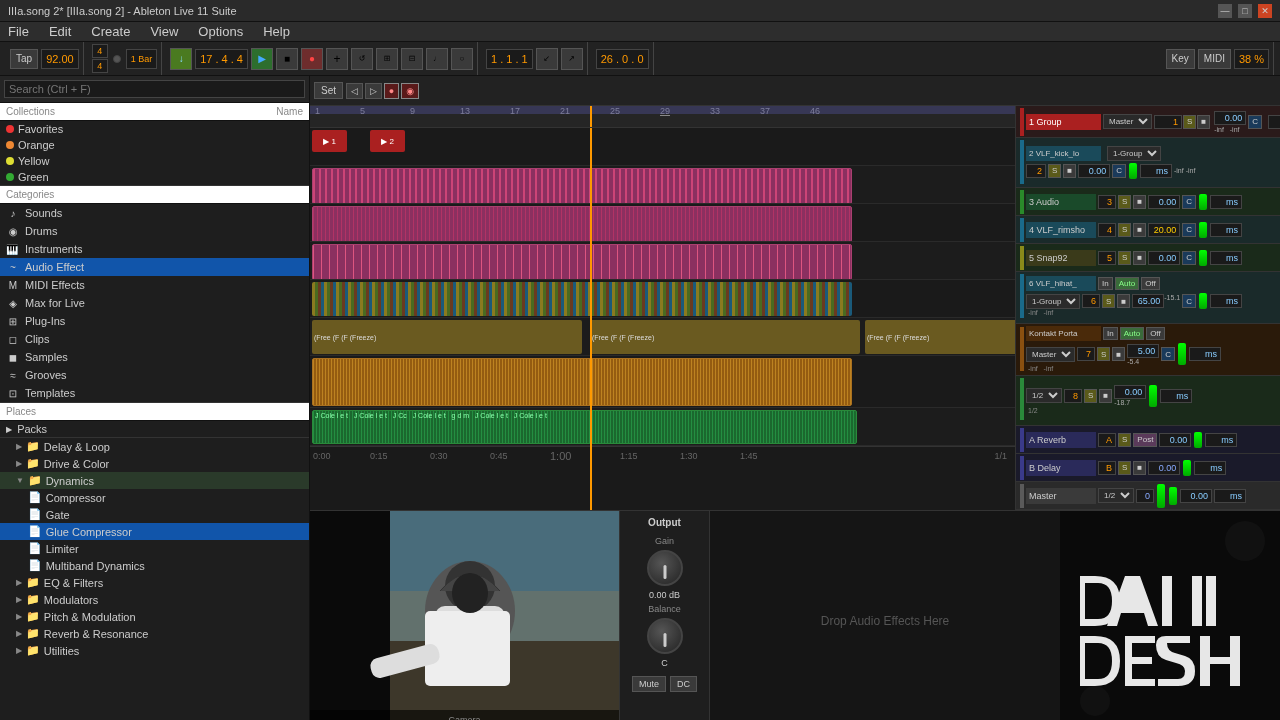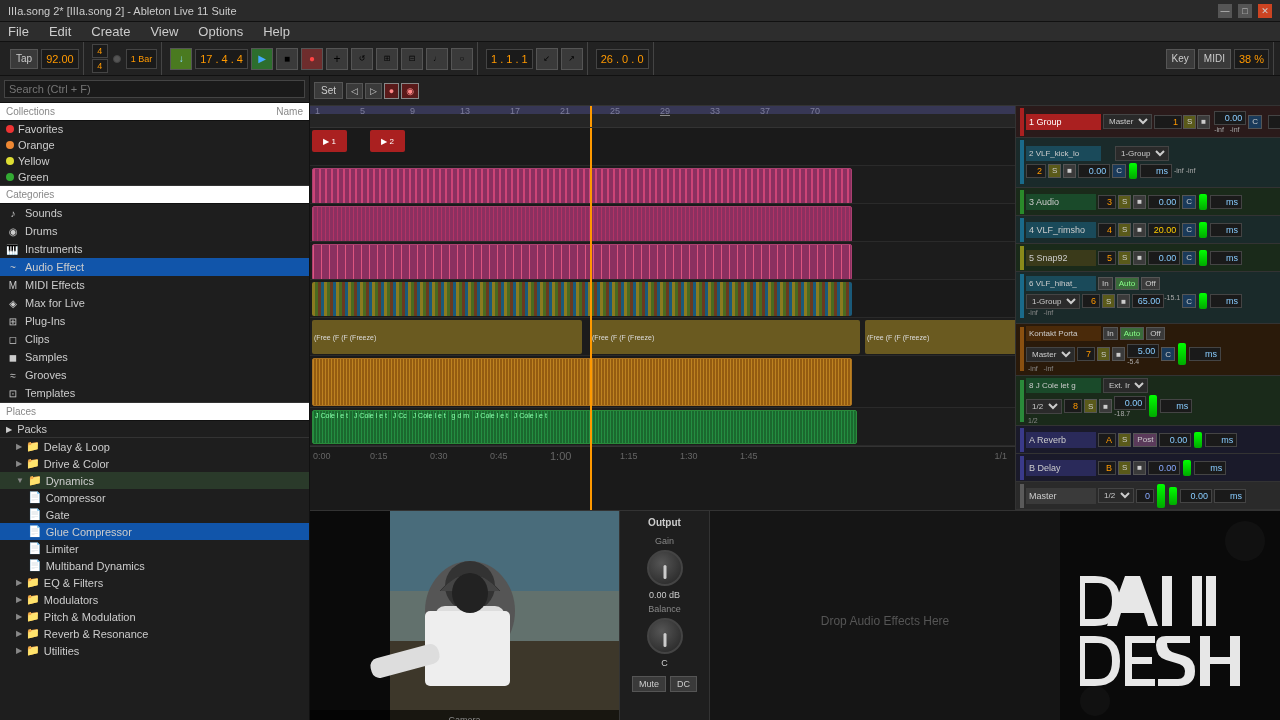--- a/index.html
+++ b/index.html
@@ -343,21 +343,21 @@
             <span style="position:absolute;left:5px;color:#888;font-size:9px;">1</span>
             <span style="position:absolute;left:50px;color:#888;font-size:9px;">5</span>
             <span style="position:absolute;left:100px;color:#888;font-size:9px;">9</span>
             <span style="position:absolute;left:150px;color:#888;font-size:9px;">13</span>
             <span style="position:absolute;left:200px;color:#888;font-size:9px;">17</span>
             <span style="position:absolute;left:250px;color:#888;font-size:9px;">21</span>
             <span style="position:absolute;left:300px;color:#888;font-size:9px;text-align:center;">25</span>
             <span style="position:absolute;left:350px;color:#888;font-size:9px;text-decoration:underline;">29</span>
             <span style="position:absolute;left:400px;color:#888;font-size:9px;">33</span>
             <span style="position:absolute;left:450px;color:#888;font-size:9px;">37</span>
-            <span style="position:absolute;left:500px;color:#888;font-size:9px;">70</span>
+            <span style="position:absolute;left:500px;color:#888;font-size:9px;">46</span>
 
             <div style="position:absolute;left:280px;top:0;width:2px;height:100%;background:#ff9900;z-index:5;"></div>
 
             <div style="position:absolute;left:0;right:0;top:0;height:8px;background:rgba(100,100,200,0.3);"></div>
           </div>
 
           <div style="position:relative;flex:1;">
 
             <div style="position:absolute;left:280px;top:0;width:2px;height:100%;background:#ff9900;z-index:10;pointer-events:none;"></div>
 
@@ -451,21 +451,21 @@
             </div>
             <button class="mix-btn c">C</button>
             <div class="led-green" style="height:20px;"></div>
             <div class="mix-num ms">ms</div>
           </div>
 
           <div class="mixer-track" style="height:50px;flex-direction:column;align-items:flex-start;background:#1a2a2a;padding:2px 4px;">
             <div style="display:flex;align-items:center;gap:2px;width:100%;">
               <div style="width:4px;height:44px;background:#1a6a8a;flex-shrink:0;"></div>
               <div style="flex:1;">
-                <div style="display:flex;align-items:flex-start;gap:14px;margin-bottom:2px;">
+                <div style="display:flex;align-items:flex-start;gap:6px;margin-bottom:2px;">
                   <div class="track-name-box" style="background:#1a4a5a;font-size:8px;min-width:75px;">2 VLF_kick_lo</div>
                   <select class="dropdown-sel"><option>1-Group</option></select>
                 </div>
                 <div style="display:flex;align-items:center;gap:2px;">
                   <div class="mix-num" style="min-width:20px;font-size:9px;">2</div>
                   <button class="mix-btn s">S</button>
                   <button class="mix-btn" style="background:#3a3a3a;">■</button>
                   <div class="mix-num ms">0.00</div>
                   <button class="mix-btn c">C</button>
                   <div class="led-green" style="height:16px;"></div>
@@ -569,24 +569,20 @@
                 </div>
                 <div style="font-size:7px;color:#888;padding-left:2px;">-inf &nbsp; -inf</div>
               </div>
             </div>
           </div>
 
           <div class="mixer-track" style="height:50px;flex-direction:column;align-items:flex-start;background:#1a2a1a;padding:2px 4px;">
             <div style="display:flex;align-items:center;gap:2px;width:100%;">
               <div style="width:4px;height:42px;background:#2a8a3a;flex-shrink:0;"></div>
               <div style="flex:1;">
-                <div style="display:flex;align-items:center;gap:2px;margin-bottom:2px;">
-                  <div class="track-name-box" style="background:#1a4a2a;font-size:8px;min-width:75px;">8 J Cole let g</div>
-                  <select class="dropdown-sel" style="max-width:45px;"><option>Ext. In</option></select>
-                </div>
                 <div style="display:flex;align-items:center;gap:2px;">
                   <select class="dropdown-sel" style="max-width:40px;"><option>1/2</option></select>
                   <div class="mix-num" style="min-width:18px;font-size:9px;">8</div>
                   <button class="mix-btn s">S</button>
                   <button class="mix-btn" style="background:#3a3a3a;">■</button>
                   <div style="display:flex;flex-direction:column;">
                     <div class="mix-num ms">0.00</div>
                     <span style="font-size:7px;color:#aaa;">-18.7</span>
                   </div>
                   <div class="led-green"></div>

